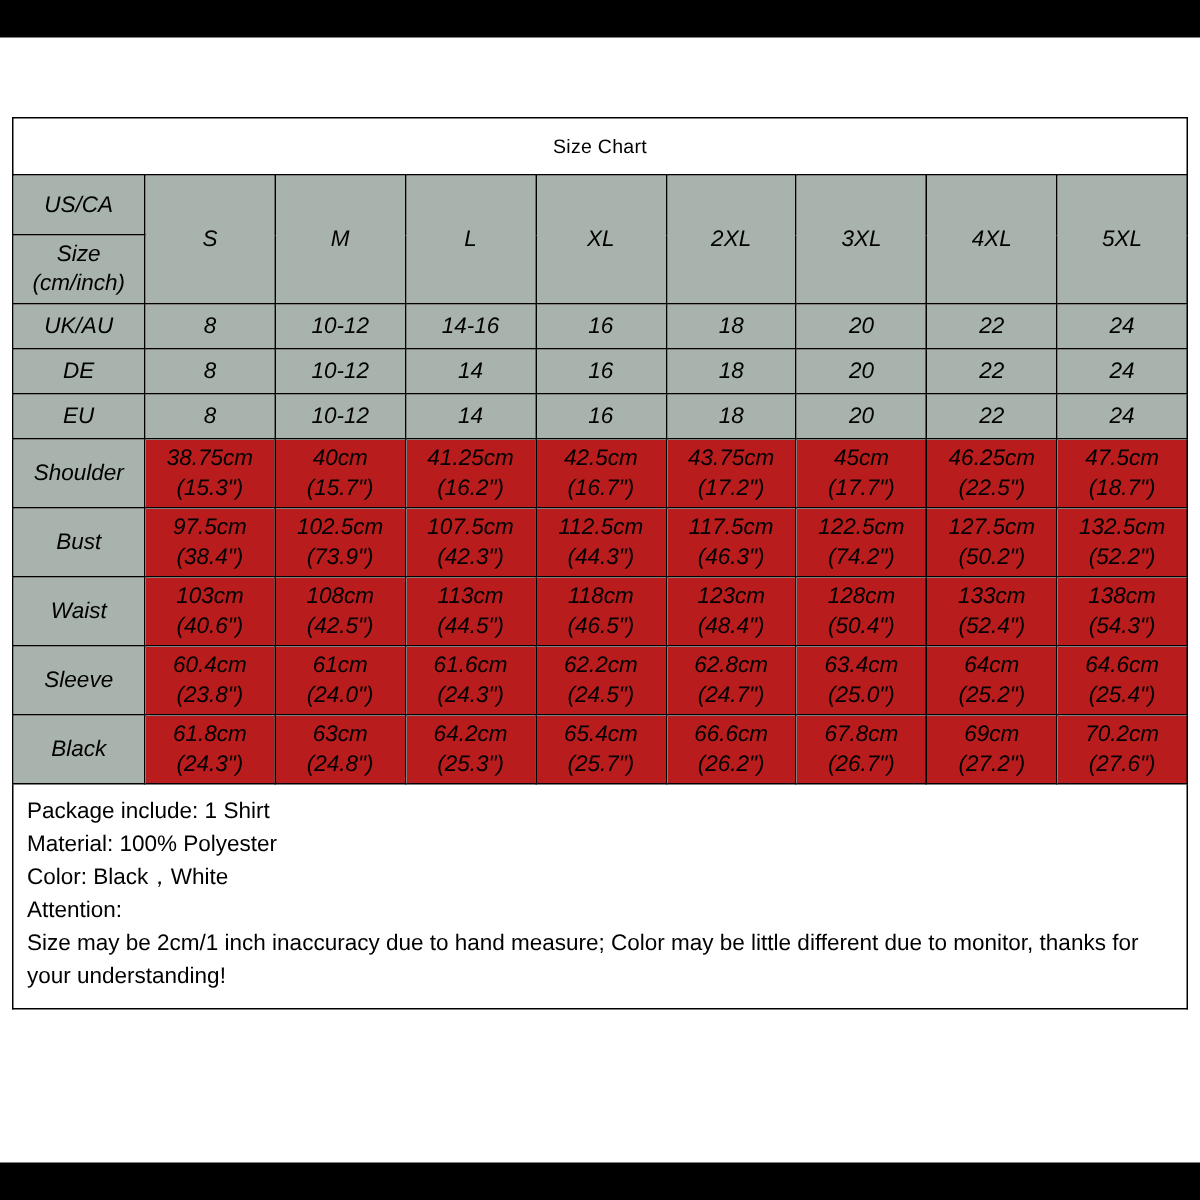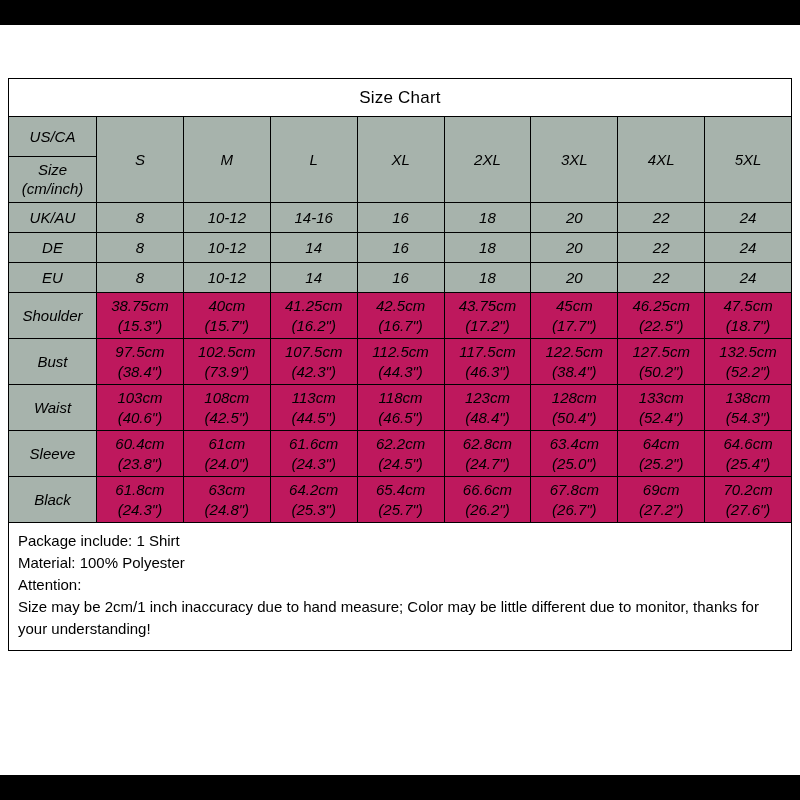--- a/index.html
+++ b/index.html
@@ -30,21 +30,21 @@
     left: 8px;
     width: 784px;
   }
   .title-box {
     border: 1px solid var(--border-color, #000);
     border-bottom: none;
     height: 38px;
     display: flex;
     align-items: center;
     justify-content: center;
-    font-size: 17px;
+    font-size: 13px;
     letter-spacing: 0.2px;
   }
   table.size-table {
     width: 100%;
     border-collapse: collapse;
     table-layout: fixed;
     font-style: italic;
   }
   table.size-table col.label-col { width: 88px; }
   table.size-table td {
@@ -58,21 +58,21 @@
   .head-cell { background: var(--header-bg, #a7b3ac); }
   .corner-top { height: 40px; }
   .corner-bottom { height: 46px; white-space: pre-line; line-height: 1.25; }
   .size-label { font-size: 15px; }
   tr.region-row td { height: 30px; }
   tr.measure-row td { height: 45px; }
   .data-cell, .two-line {
     white-space: pre-line;
     line-height: 1.3;
     font-size: 14.5px;
-    background: #be185d;
+    background: #b91c1c;
   }
   .row-label { font-size: 15px; }
   .notes {
     border: 1px solid var(--border-color, #000);
     border-top: none;
     padding: 7px 24px 10px 9px;
     font-size: 15px;
     line-height: 1.47;
   }
   .notes p { margin: 0; }
@@ -177,21 +177,21 @@
 (38.4")</td>
             <td class="data-cell">102.5cm
 (73.9")</td>
             <td class="data-cell">107.5cm
 (42.3")</td>
             <td class="data-cell">112.5cm
 (44.3")</td>
             <td class="data-cell">117.5cm
 (46.3")</td>
             <td class="data-cell">122.5cm
-(38.4")</td>
+(74.2")</td>
             <td class="data-cell">127.5cm
 (50.2")</td>
             <td class="data-cell">132.5cm
 (52.2")</td>
           </tr>
           <tr class="measure-row">
             <td class="head-cell row-label">Waist</td>
             <td class="data-cell">103cm
 (40.6")</td>
             <td class="data-cell">108cm
@@ -246,20 +246,21 @@
 (27.2")</td>
             <td class="data-cell">70.2cm
 (27.6")</td>
           </tr>
         </tbody>
     </table>
 
     <div class="notes">
       <p>Package include: 1 Shirt</p>
       <p>Material: 100% Polyester</p>
+      <p>Color: Black，White</p>
       <p>Attention:</p>
       <p>Size may be 2cm/1 inch inaccuracy due to hand measure; Color may be little different due to monitor, thanks for your understanding!</p>
     </div>
 
   </div>
 
   <div class="bar bottom"></div>
 </div>
 
 </body></html>

